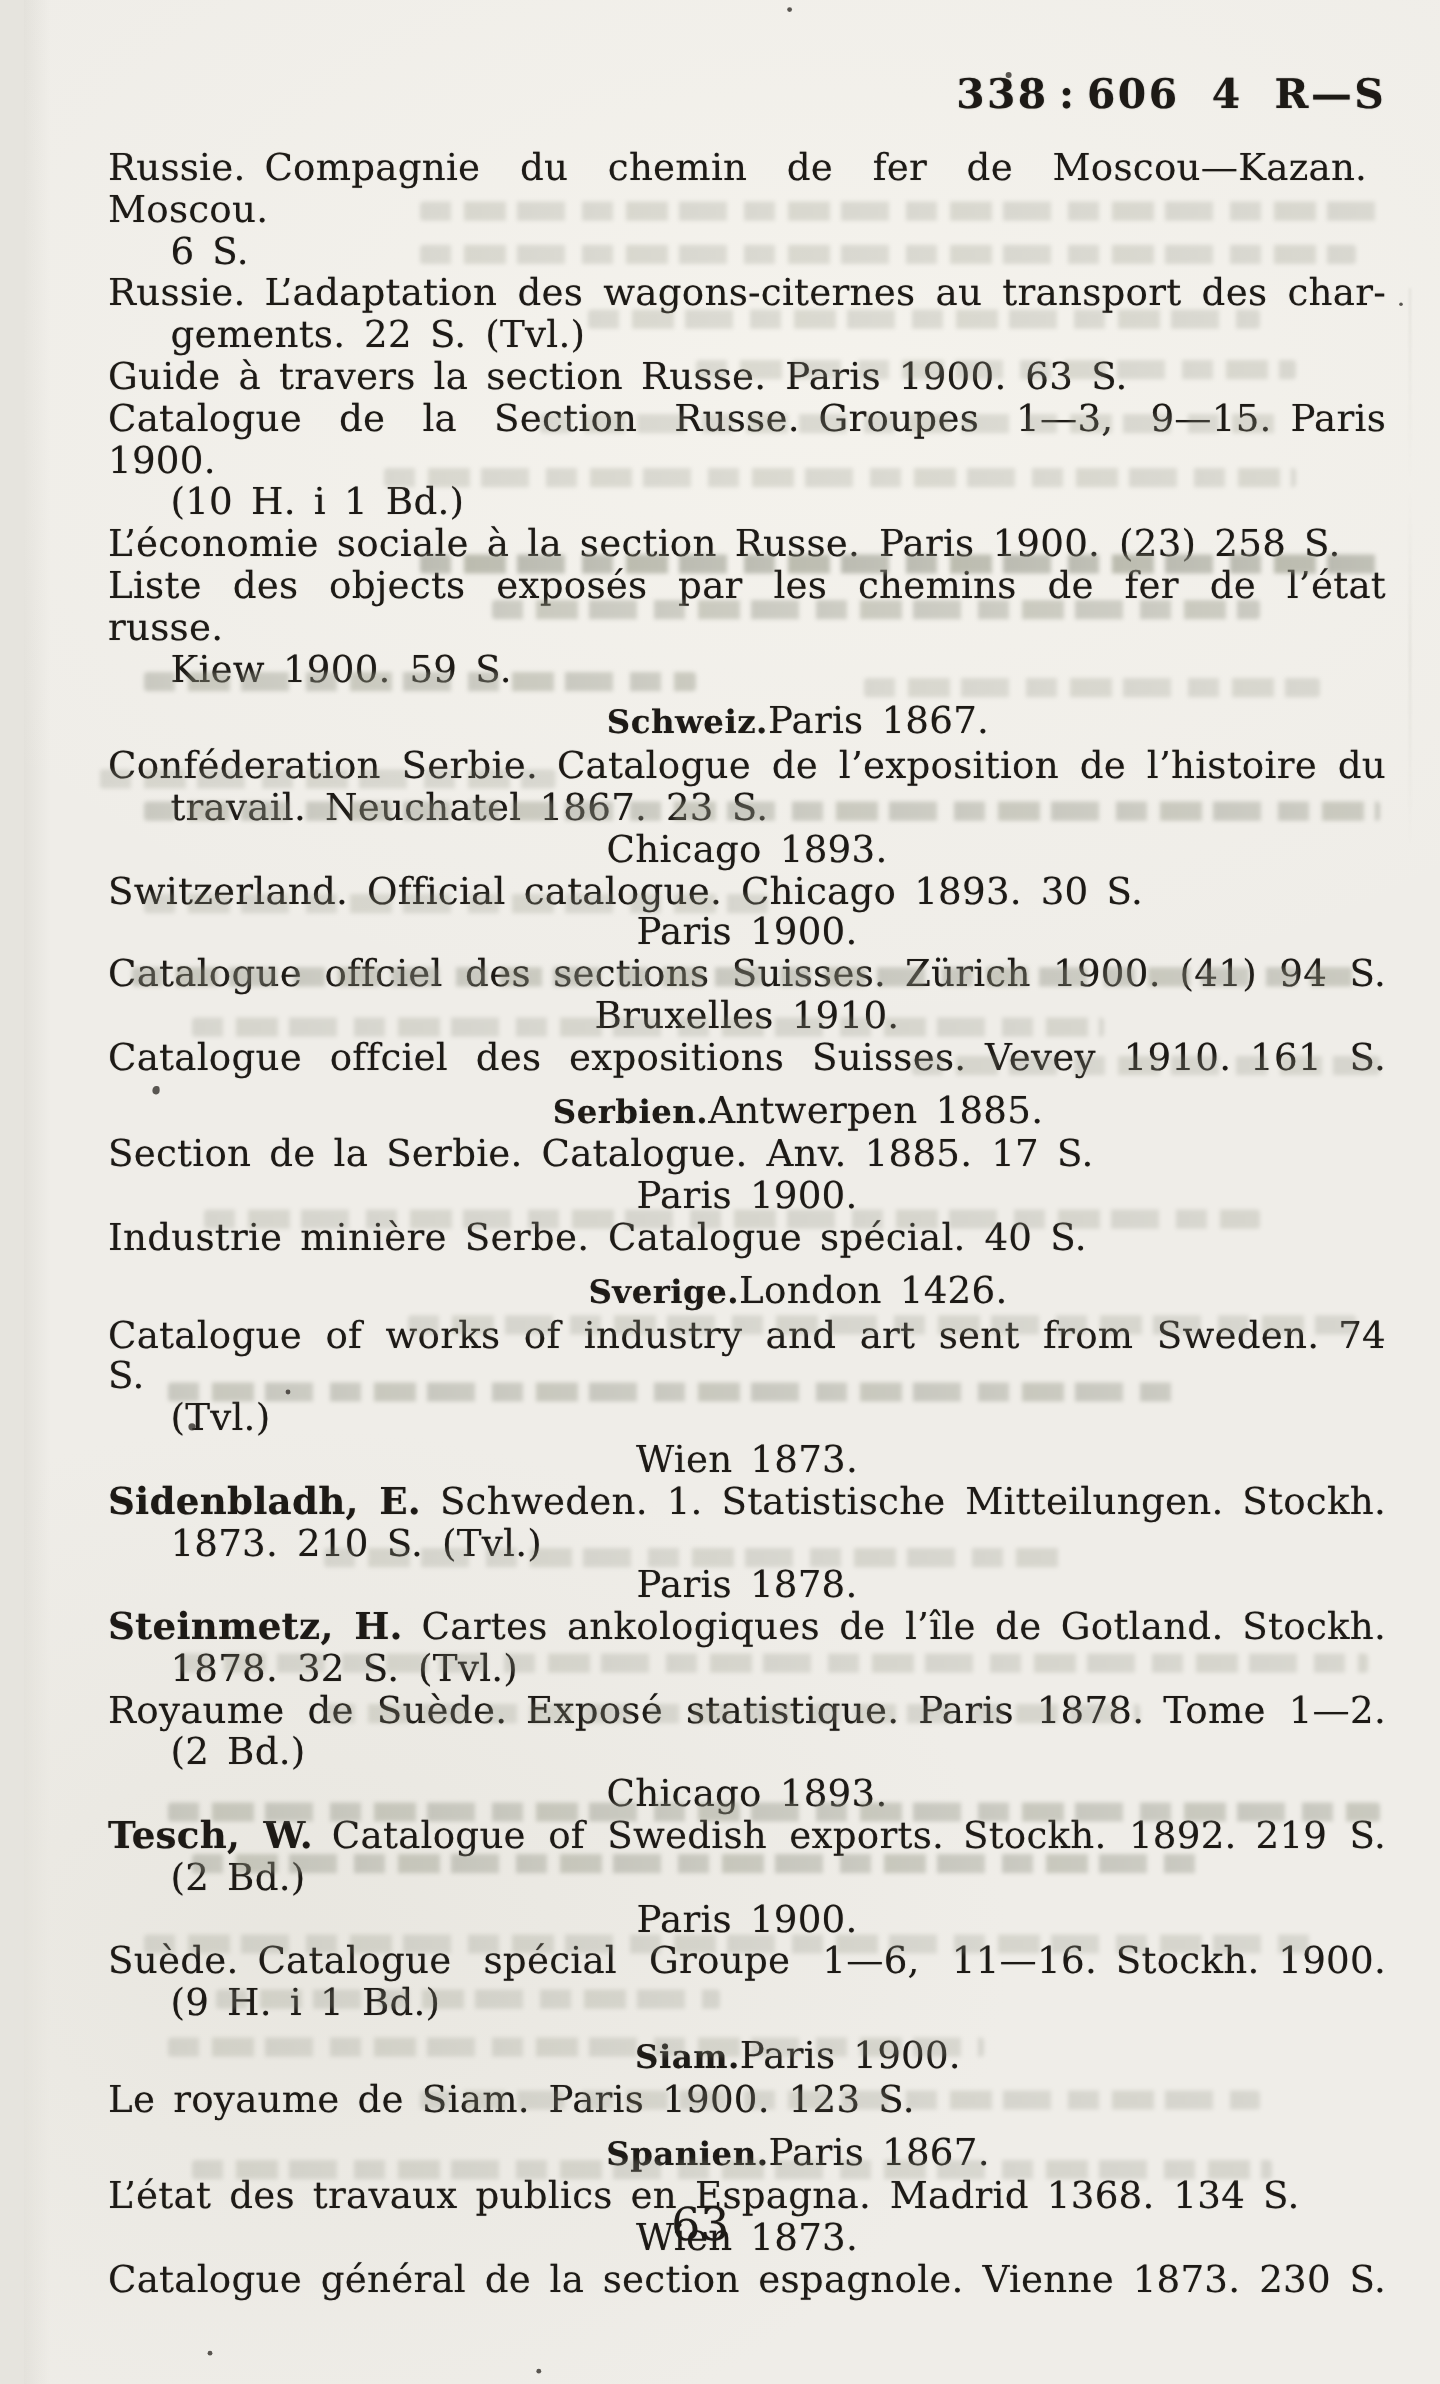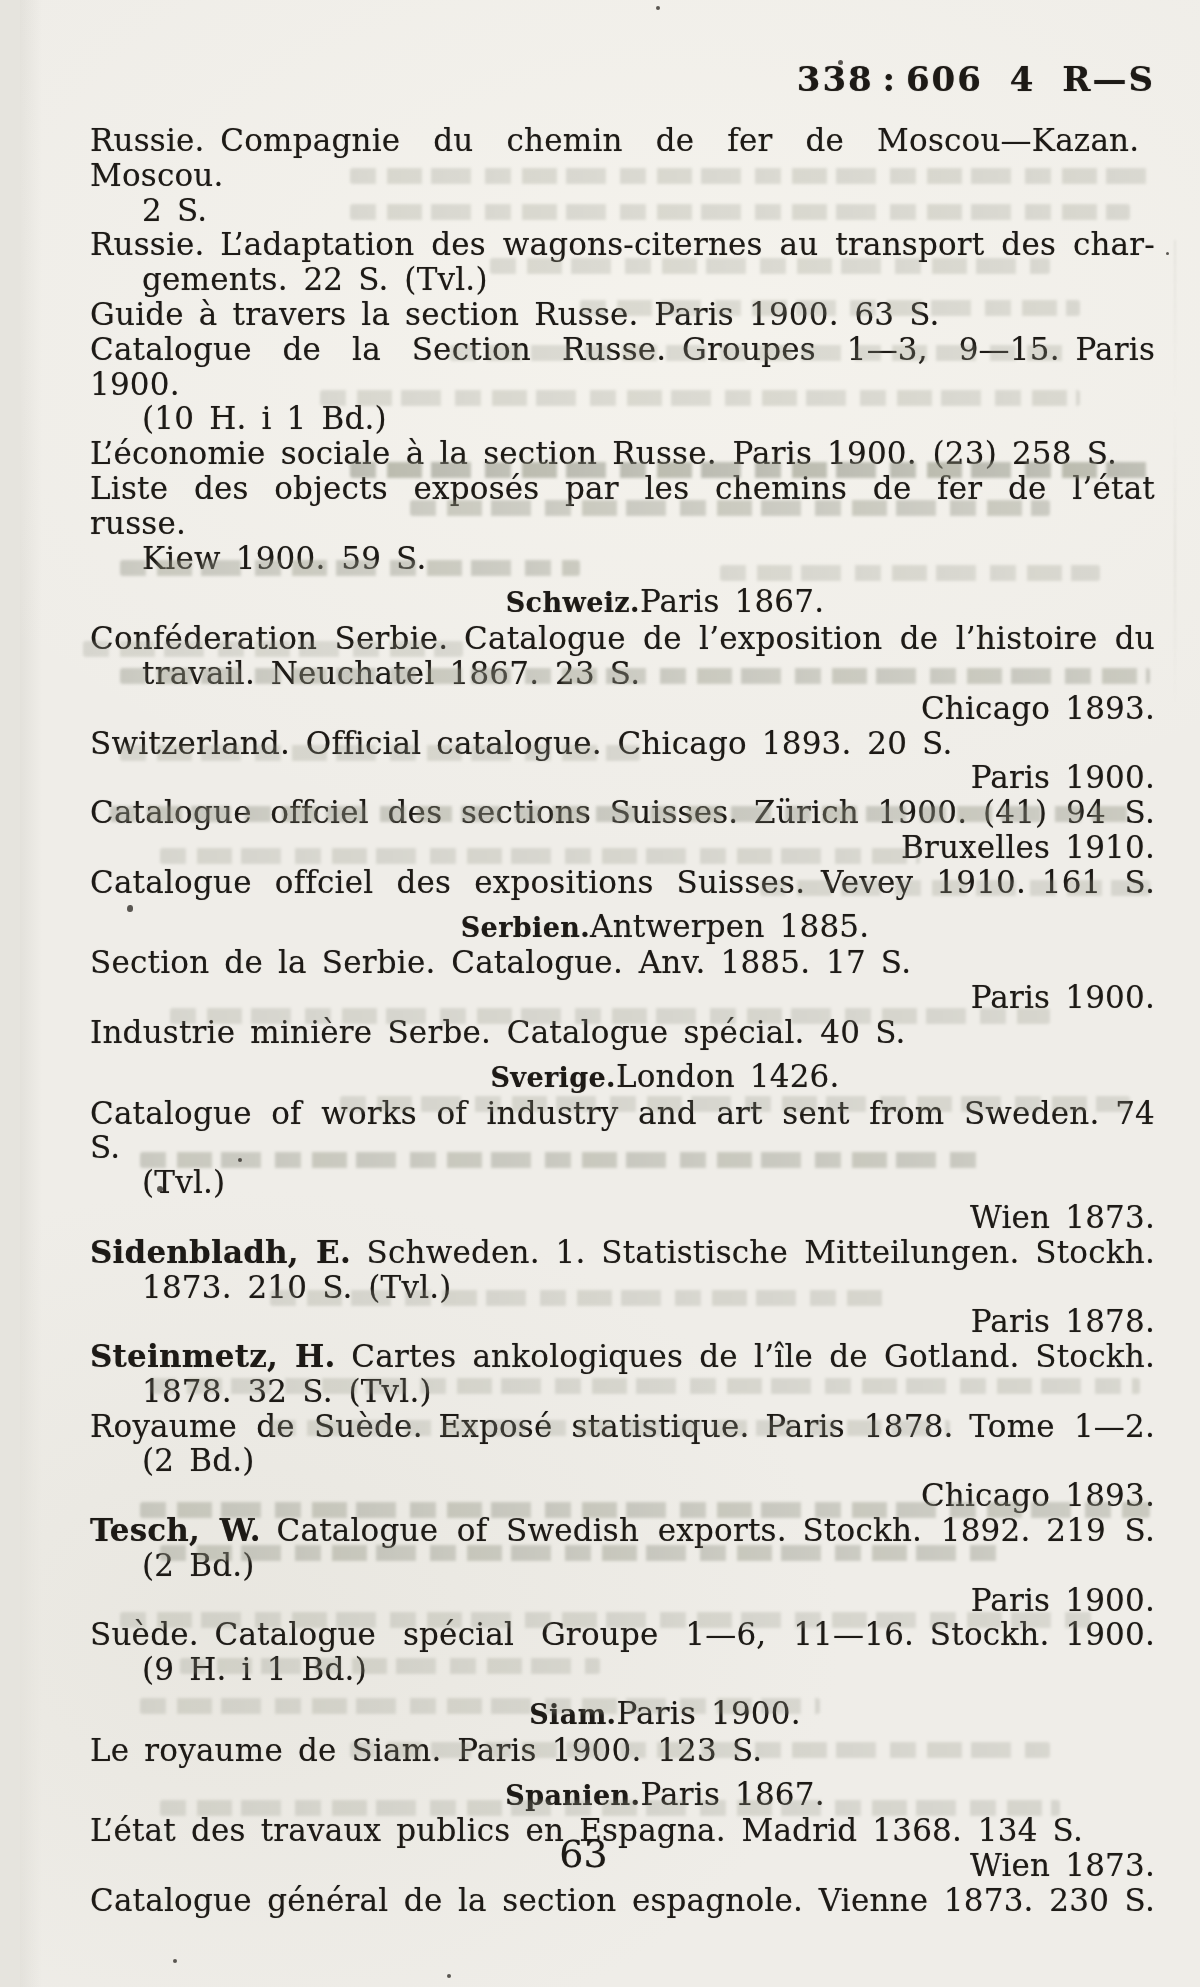--- a/index.html
+++ b/index.html
@@ -21,21 +21,21 @@
     text-shadow:0 0 1px rgba(25,22,18,.5);
   }
   .body{position:absolute;left:70px;right:65px;top:123px;}
   .ln{
     font-size:31px;line-height:34.8px;min-height:34.8px;
     letter-spacing:.2px;word-spacing:.16em;
     text-shadow:0 0 .8px rgba(28,24,20,.45);
   }
   .ln.j{text-align:justify;text-align-last:justify;text-justify:inter-word;}
   .ln.c{padding-left:52px;}
-  .ln.r{text-align:right;}
+  .ln.r{text-align:center;}
   .ln.row{display:flex;justify-content:center;align-items:baseline;}
   .ln.gap{margin-top:9px;}
   .lab{padding-left:85px;font-weight:700;font-size:27px;letter-spacing:.4px;}
   .b{font-weight:700;}
   .pagenum{
     position:absolute;top:1832px;left:70px;width:1065px;text-align:center;
     font-size:38px;transform:translateX(-39px);
     text-shadow:0 0 .8px rgba(28,24,20,.45);
   }
   
@@ -54,37 +54,37 @@
 </style>
 </head>
 <body>
 
 <div class="page">
 
   <div class="header">338 : 606 4 R—S</div>
 
   <div class="body" id="textbody">
       <div class="ln j">Russie. Compagnie du chemin de fer de Moscou—Kazan. Moscou.</div>
-      <div class="ln c">2 S.</div>
+      <div class="ln c">6 S.</div>
       <div class="ln j">Russie. L’adaptation des wagons-citernes au transport des char-</div>
       <div class="ln c">gements. 22 S. (Tvl.)</div>
       <div class="ln">Guide à travers la section Russe. Paris 1900. 63 S.</div>
       <div class="ln j">Catalogue de la Section Russe. Groupes 1—3, 9—15. Paris 1900.</div>
       <div class="ln c">(10 H. i 1 Bd.)</div>
       <div class="ln">L’économie sociale à la section Russe. Paris 1900. (23) 258 S.</div>
       <div class="ln j">Liste des objects exposés par les chemins de fer de l’état russe.</div>
       <div class="ln c">Kiew 1900. 59 S.</div>
       <div class="ln row gap">
         <span class="lab">Schweiz.</span>
         <span class="yr">Paris 1867.</span>
       </div>
       <div class="ln j">Conféderation Serbie. Catalogue de l’exposition de l’histoire du</div>
       <div class="ln c">travail. Neuchatel 1867. 23 S.</div>
       <div class="ln r">Chicago 1893.</div>
-      <div class="ln">Switzerland. Official catalogue. Chicago 1893. 20 S.</div>
+      <div class="ln">Switzerland. Official catalogue. Chicago 1893. 30 S.</div>
       <div class="ln r">Paris 1900.</div>
       <div class="ln j">Catalogue offciel des sections Suisses. Zürich 1900. (41) 94 S.</div>
       <div class="ln r">Bruxelles 1910.</div>
       <div class="ln j">Catalogue offciel des expositions Suisses. Vevey 1910. 161 S.</div>
       <div class="ln row gap">
         <span class="lab">Serbien.</span>
         <span class="yr">Antwerpen 1885.</span>
       </div>
       <div class="ln">Section de la Serbie. Catalogue. Anv. 1885. 17 S.</div>
       <div class="ln r">Paris 1900.</div>

